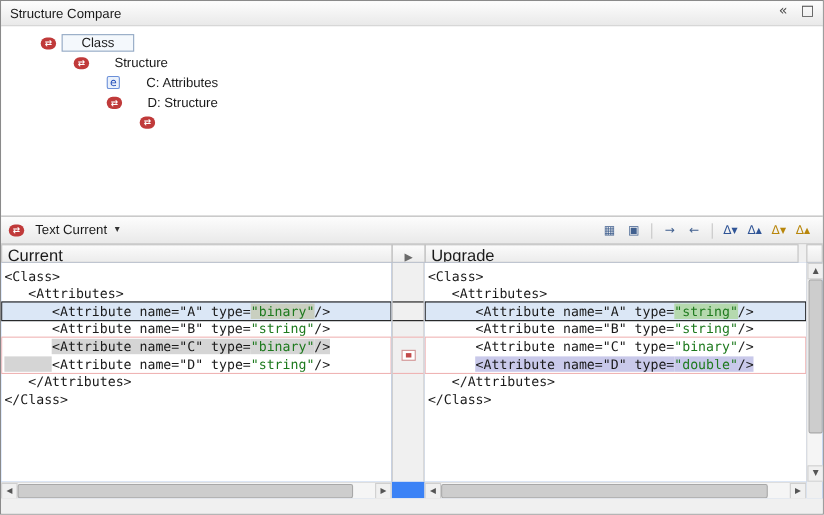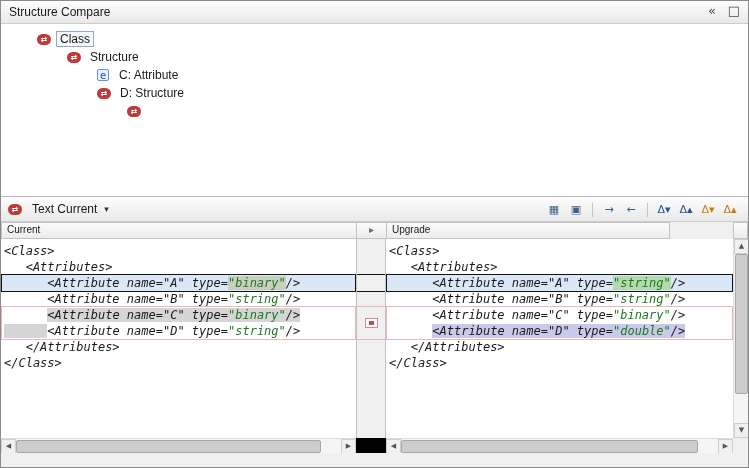--- a/index.html
+++ b/index.html
@@ -19,46 +19,46 @@
     font-size:13px;font-family:"DejaVu Sans",sans-serif;cursor:default;}
 
   .tree{left:0;top:23px;width:747px;height:172px;background:#fff;padding-top:6px;box-sizing:border-box;}
   .tree-row{height:18px;display:flex;align-items:center;}
   .icon-change{flex:none;width:14px;height:11px;background:#c03a3a;border-radius:7px;color:#fff;
     font-size:8px;line-height:11px;text-align:center;margin-right:5px;font-weight:bold;
     font-family:"DejaVu Sans",sans-serif;}
   .icon-element{flex:none;width:12px;height:12px;background:#eaf1fb;border:1px solid #6a8fd8;
     border-radius:2px;color:#1f4bb8;font-size:10px;line-height:11px;text-align:center;
     margin-right:6px;box-sizing:border-box;font-family:"DejaVu Sans",sans-serif;}
-  .tree-label{padding:0 3px;border:1px solid transparent;white-space:pre;}
+  .tree-label{padding:0 17px;border:1px solid transparent;white-space:pre;}
   .tree-row.focused .tree-label{border-color:#93a8c4;background:#f4f8fc;}
 
   
   .text-header{left:0;top:195px;width:747px;height:26px;
     background:linear-gradient(#fdfdfd,#e9e9e9);
     border-top:1px solid #b8b8b8;border-bottom:1px solid #cdcdcd;box-sizing:border-box;}
   .tc-left{position:absolute;left:7px;top:5px;display:flex;align-items:center;gap:5px;}
   .tc-caret{font-size:9px;color:#333;margin-left:2px;font-family:"DejaVu Sans",sans-serif;}
   .toolbar{position:absolute;right:8px;top:3px;display:flex;align-items:center;gap:2px;height:20px;}
   .tb-btn{min-width:18px;height:18px;text-align:center;line-height:18px;font-size:11px;
     border:1px solid transparent;border-radius:2px;font-family:"DejaVu Sans",sans-serif;white-space:nowrap;}
   .tb-sep{width:1px;height:14px;background:#c6c6c6;margin:0 4px;}
 
   
   .colhdr{position:absolute;top:221px;height:17px;box-sizing:border-box;
     background:linear-gradient(#fbfbfb,#ececec);border:1px solid #c2c2c2;
-    font-size:10px;padding:1px 0 0 5px;overflow:hidden;}
+    font-size:15px;padding:1px 0 0 5px;overflow:hidden;}
   #colhdr-left{left:0;width:356px;}
   #colhdr-center{left:355px;width:31px;text-align:center;padding-left:0;color:#6a6a6a;
     font-family:"DejaVu Sans",sans-serif;}
-  #colhdr-right{left:385px;width:284px;}
+  #colhdr-right{left:385px;width:340px;}
   #colhdr-corner{left:732px;width:15px;padding-left:0;}
 
   
-  .body{left:0;top:238px;width:747px;height:214px;background:#000000;font-style:italic;}
+  .body{left:0;top:238px;width:747px;height:214px;background:#3b82f6;}
   .pane{position:absolute;top:0;height:199px;background:#fff;overflow:hidden;}
   #pane-left{left:0;width:355px;}
   #pane-right{left:385px;width:347px;}
   .center-strip{position:absolute;left:355px;top:0;width:30px;height:199px;background:#f0f0f0;
     border-left:1px solid #c2c2c2;border-right:1px solid #c2c2c2;box-sizing:border-box;}
 
   .code{position:relative;z-index:1;padding:4px 0 0 3px;
     font-family:"DejaVu Sans Mono","Liberation Mono",monospace;font-size:12px;}
   .code-line{height:16px;line-height:16px;white-space:pre;}
   .val{color:#1e7a1e;}
@@ -112,21 +112,21 @@
       <div class="tree-row focused" style="padding-left: 36px;">
         <span class="icon-change">⇄</span>
         <span class="tree-label">Class</span>
       </div>
       <div class="tree-row" style="padding-left: 66px;">
         <span class="icon-change">⇄</span>
         <span class="tree-label">Structure</span>
       </div>
       <div class="tree-row" style="padding-left: 96px;">
         <span class="icon-element">e</span>
-        <span class="tree-label">C: Attribute</span>
+        <span class="tree-label">C: Attributes</span>
       </div>
       <div class="tree-row" style="padding-left: 96px;">
         <span class="icon-change">⇄</span>
         <span class="tree-label">D: Structure</span>
       </div>
       <div class="tree-row" style="padding-left: 126px;">
         <span class="icon-change">⇄</span>
       </div>
     </div>
 

